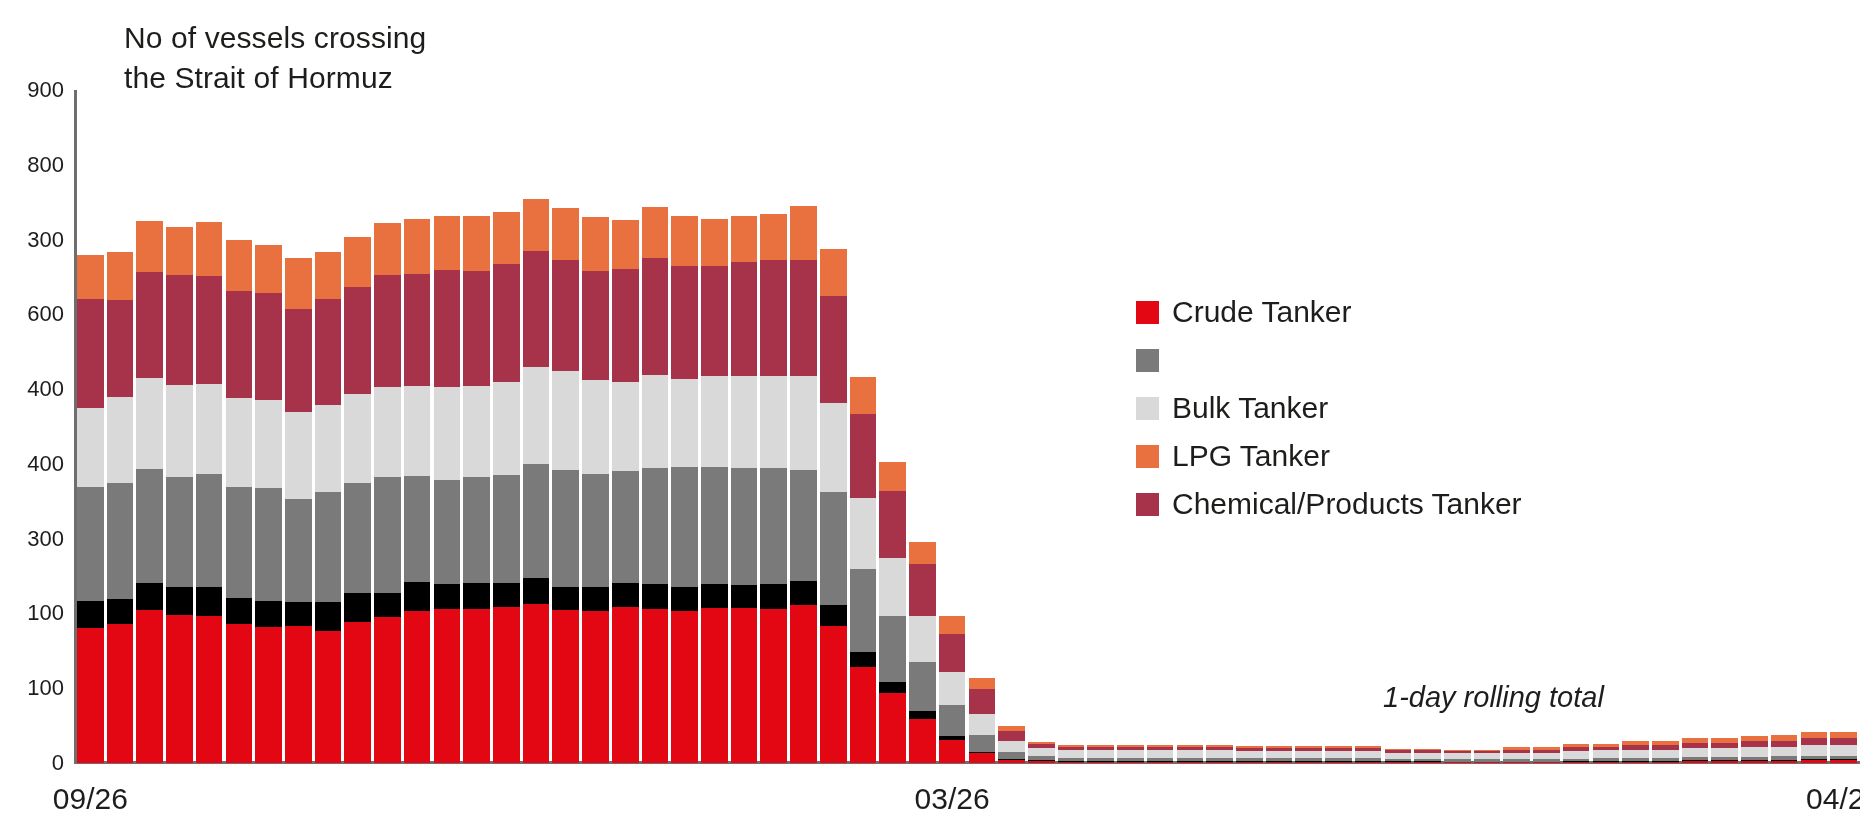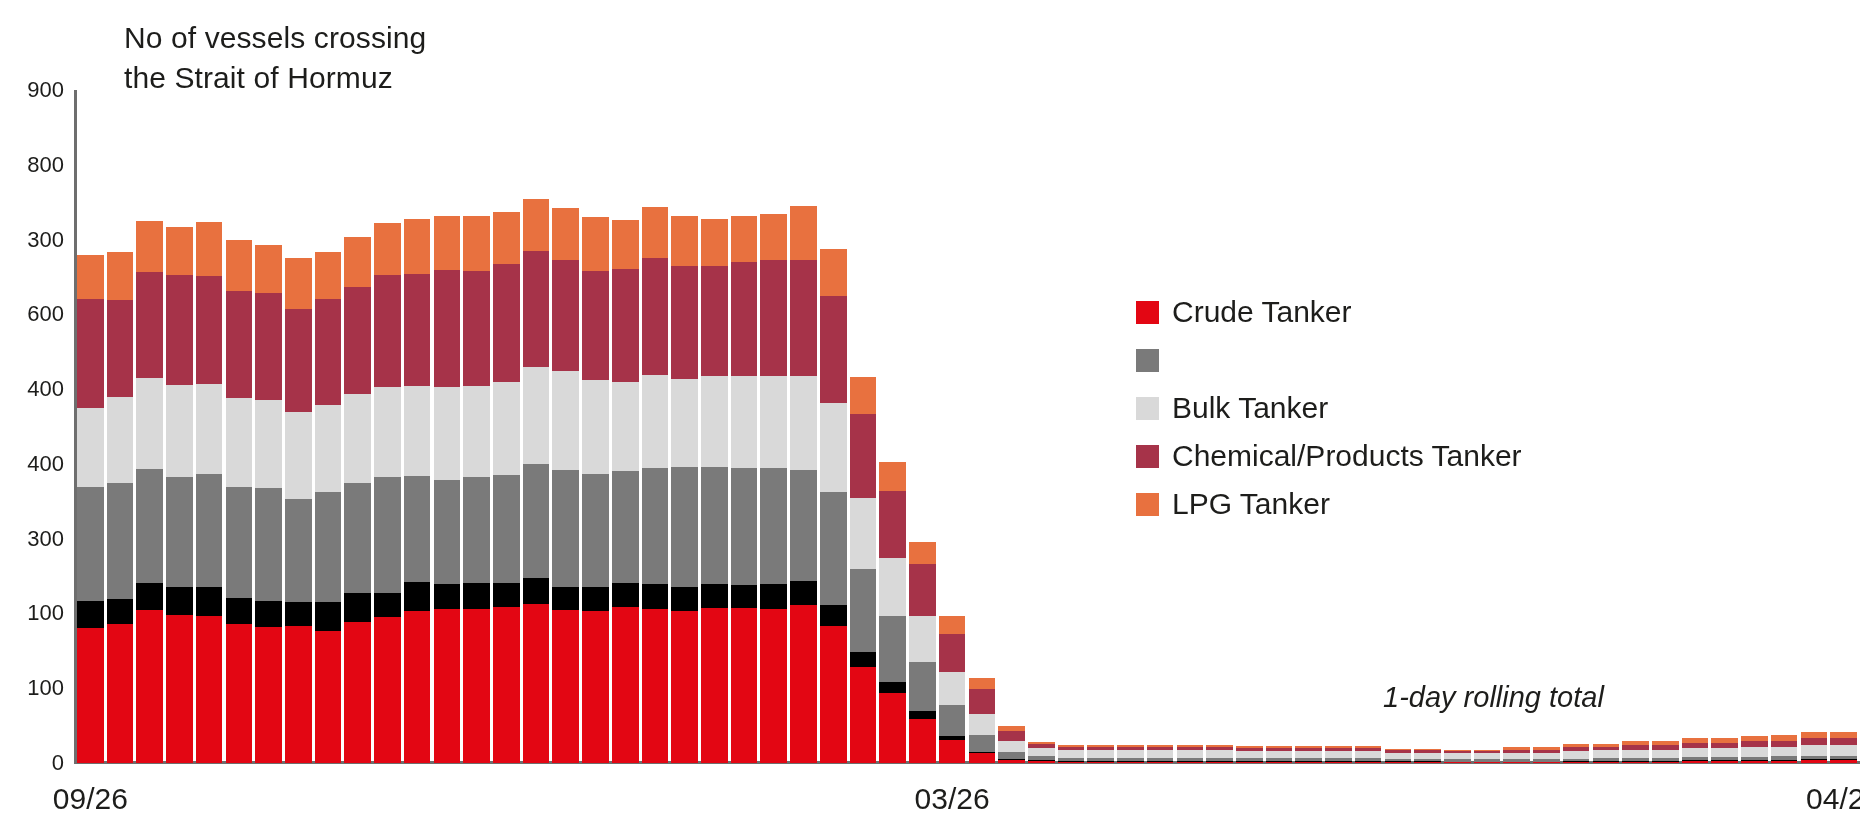--- a/index.html
+++ b/index.html
@@ -642,26 +642,26 @@
         <span class="legend-label">Crude Tanker</span>
       </div>
       <div class="legend-item">
         <span class="legend-swatch" style="background: rgb(122, 122, 122);"></span>
       </div>
       <div class="legend-item">
         <span class="legend-swatch" style="background: rgb(217, 217, 217);"></span>
         <span class="legend-label">Bulk Tanker</span>
       </div>
       <div class="legend-item">
+        <span class="legend-swatch" style="background: rgb(232, 113, 63);"></span>
+        <span class="legend-label">LPG Tanker</span>
+      </div>
+      <div class="legend-item">
         <span class="legend-swatch" style="background: rgb(166, 51, 73);"></span>
         <span class="legend-label">Chemical/Products Tanker</span>
-      </div>
-      <div class="legend-item">
-        <span class="legend-swatch" style="background: rgb(232, 113, 63);"></span>
-        <span class="legend-label">LPG Tanker</span>
       </div>
     </div>
 
   <div class="annotation">1-day rolling total</div>
 
 <div class="x-tick-label" style="left: 90.3083px;">09/26</div>
     <div class="x-tick-label" style="left: 952.092px;">03/26</div>
     <div class="x-tick-label" style="left: 1843.59px;">04/26</div>
   </div>
 

